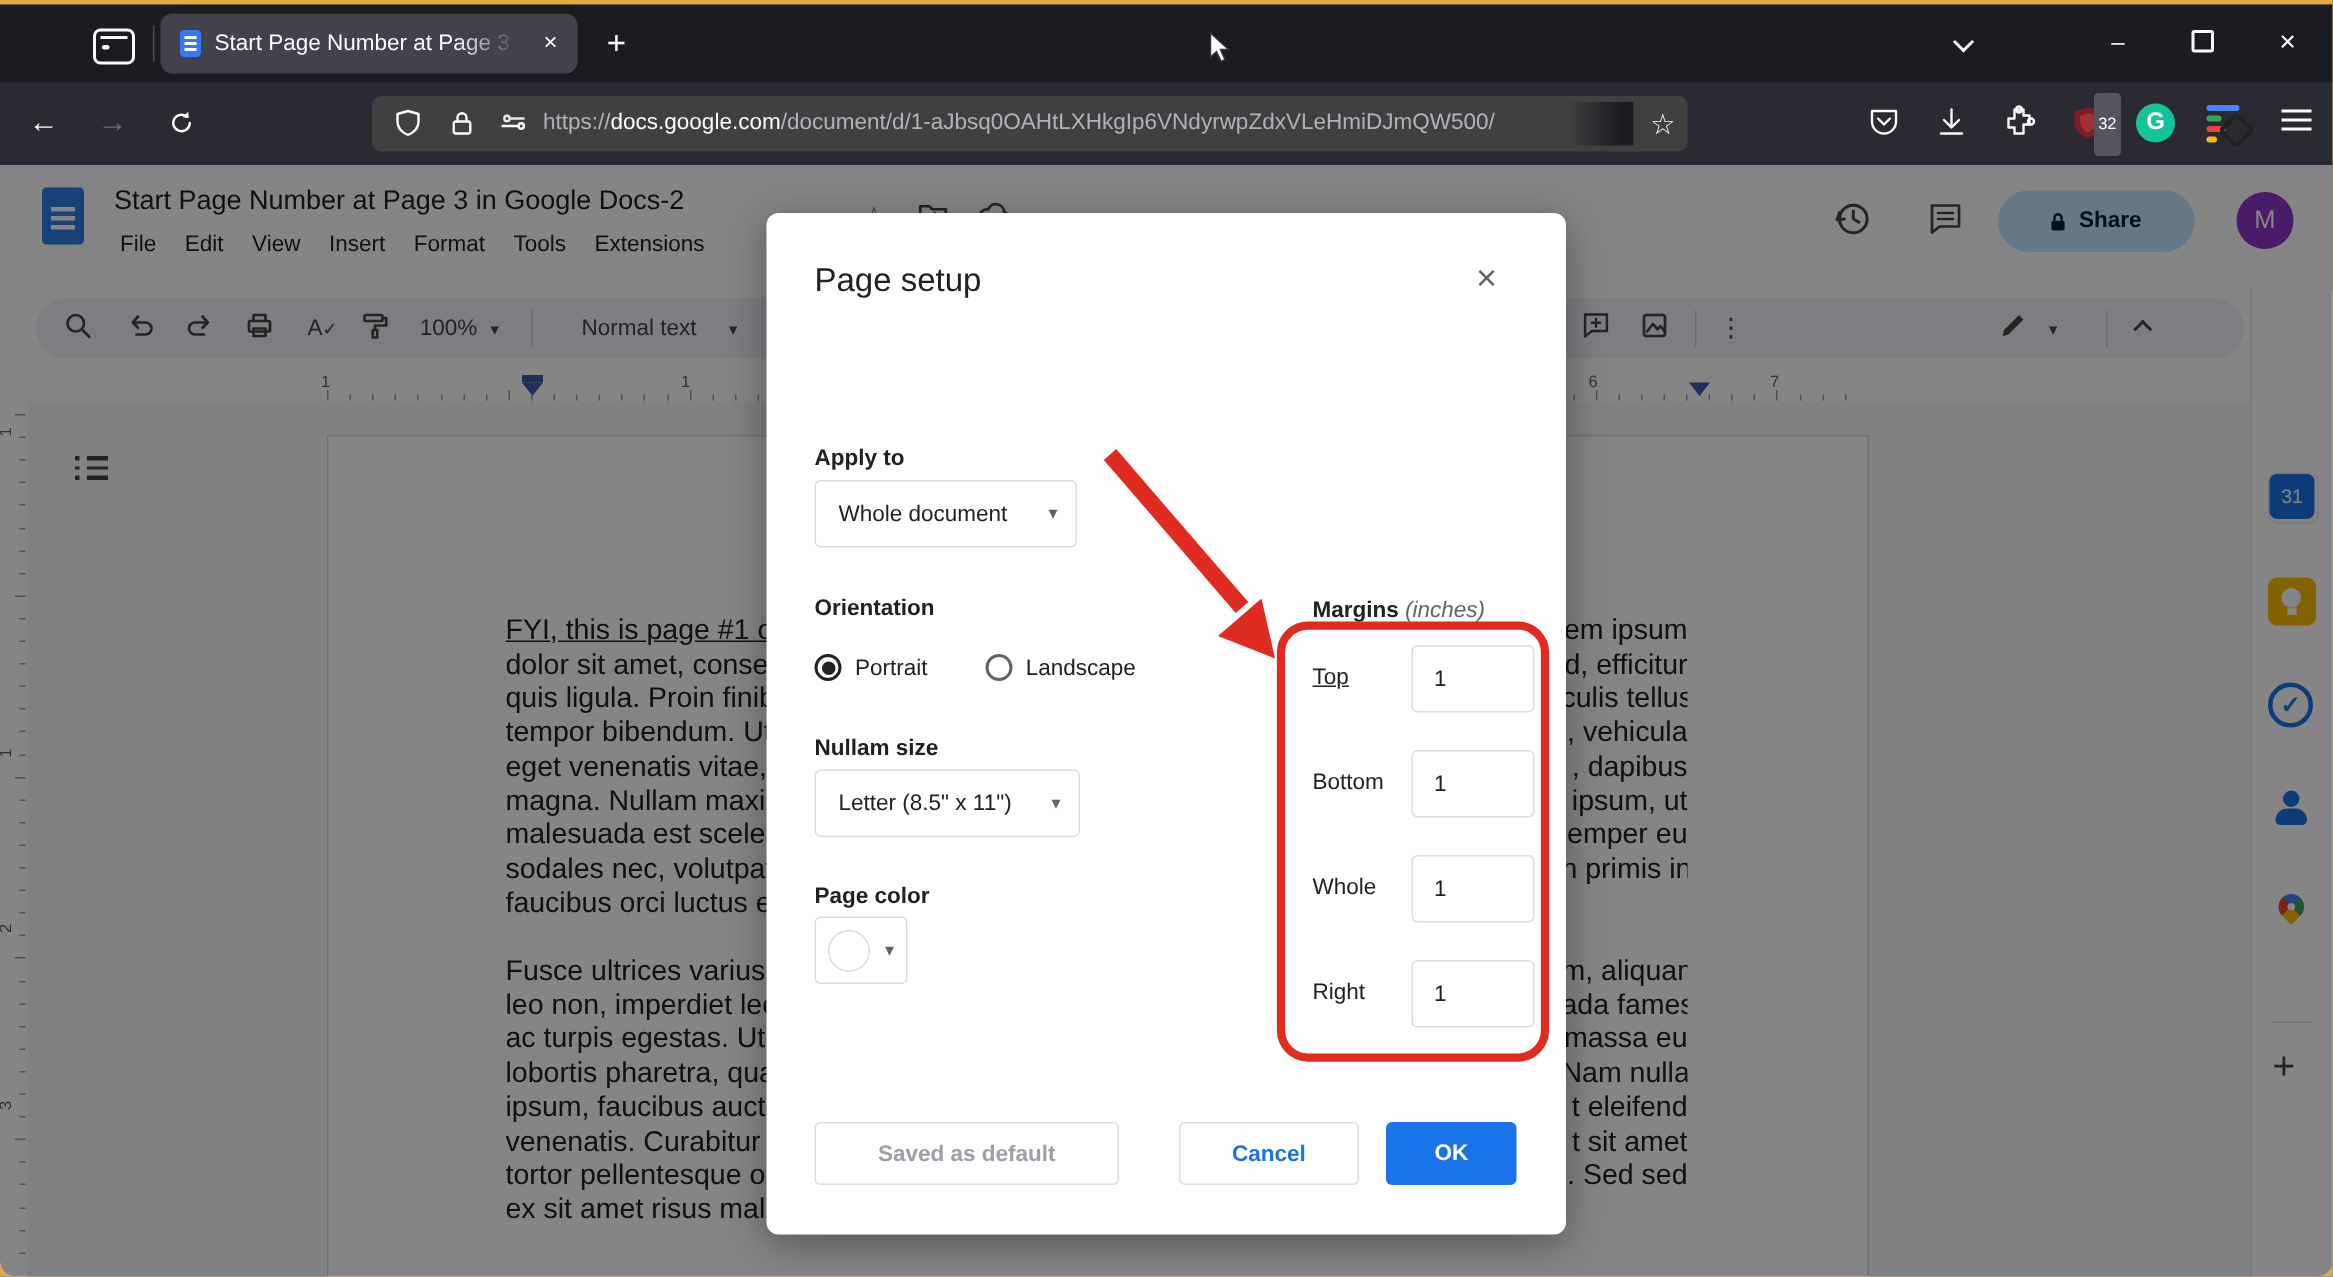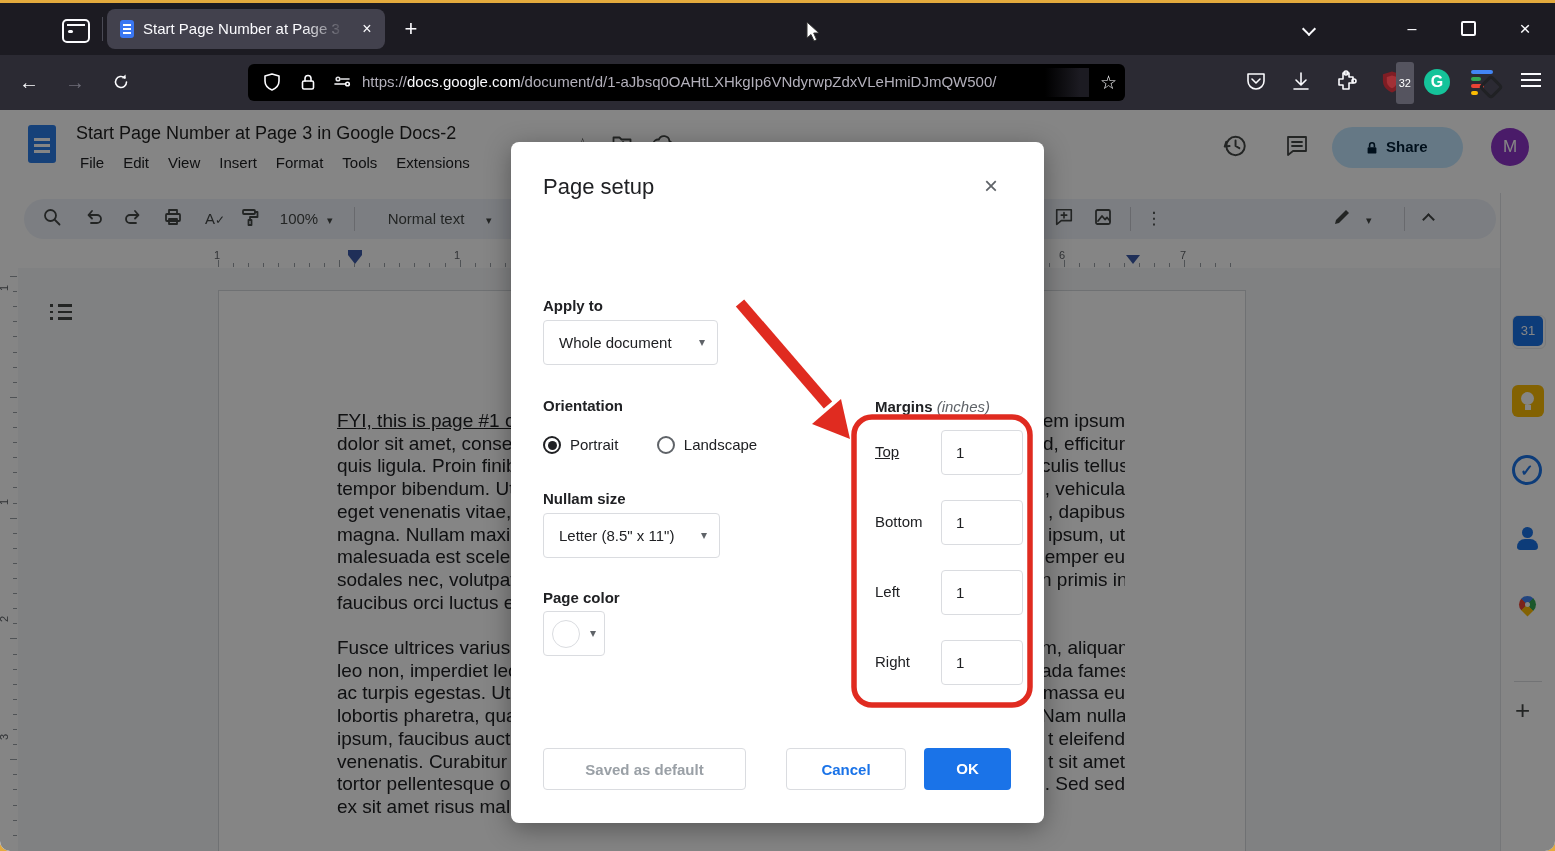--- a/index.html
+++ b/index.html
@@ -19,21 +19,21 @@
   .tab-fade{position:absolute;left:196px;top:8px;width:56px;height:26px;background:linear-gradient(90deg,rgba(66,65,77,0),#42414d 75%);}
   .tab-close{position:absolute;right:8px;top:10px;width:20px;height:20px;font-size:16px;line-height:20px;text-align:center;color:#fbfbfe;border-radius:4px;}
   .newtab{position:absolute;left:399px;top:14px;width:24px;height:24px;color:#fbfbfe;font-size:22px;line-height:23px;text-align:center;font-weight:300;}
   .win-ctl{position:absolute;top:13px;width:26px;height:26px;color:#fbfbfe;text-align:center;line-height:26px;font-size:16px;}
   .chev{display:inline-block;width:8px;height:8px;border-right:2px solid #fbfbfe;border-bottom:2px solid #fbfbfe;}
   .chev.down{transform:rotate(45deg);}
   .maxbox{display:inline-block;width:11px;height:11px;border:2px solid #fbfbfe;border-radius:2px;}
 
   #navbar{position:absolute;top:52px;left:0;right:0;height:55px;background:#2b2a33;}
   .navicon{position:absolute;top:12px;width:30px;height:30px;text-align:center;line-height:30px;color:#fbfbfe;font-size:20px;}
-  #urlbar{position:absolute;left:248px;top:9px;width:877px;height:37px;background:#000000;border-radius:6px;color:#b3b0bb;}
+  #urlbar{position:absolute;left:248px;top:9px;width:877px;height:37px;background:#404040;border-radius:6px;color:#b3b0bb;}
   .urlicon{position:absolute;top:8px;width:22px;height:22px;}
   .urltext{position:absolute;left:114px;top:9px;font-size:15px;white-space:nowrap;width:740px;overflow:hidden;}
   .urltext .host{color:#fbfbfe;}
   .url-fade{position:absolute;right:36px;top:4px;width:44px;height:29px;background:linear-gradient(90deg,rgba(28,27,34,0),#1c1b22 80%);}
   .star{position:absolute;right:8px;top:7px;font-size:19px;color:#fbfbfe;}
   .ext{position:absolute;top:14px;width:26px;height:26px;}
   .badge{position:absolute;top:-7px;right:-9px;background:#55545f;color:#fff;font-size:11px;padding:15px 3px;border-radius:3px;}
   .hamb{position:absolute;right:14px;top:18px;width:20px;height:14px;}
   .hamb div{height:2px;background:#fbfbfe;margin-bottom:4px;}
 
@@ -542,21 +542,21 @@
       <div class="circ"></div>
       <span class="car">▾</span>
     </div>
 
     <div class="flabel" style="left:364px;top:256px;"><span>Margins</span> <span class="munit">(inches)</span></div>
 
     <div class="mrow-lbl" style="left:364px;top:301px;text-decoration:underline;">Top</div>
     <input class="mrow-in" style="left: 430px; top: 288px;" value="1">
     <div class="mrow-lbl" style="left:364px;top:371px;">Bottom</div>
     <input class="mrow-in" style="left: 430px; top: 358px;" value="1">
-    <div class="mrow-lbl" style="left:364px;top:441px;">Left</div>
+    <div class="mrow-lbl" style="left:364px;top:441px;">Whole</div>
     <input class="mrow-in" style="left: 430px; top: 428px;" value="1">
     <div class="mrow-lbl" style="left:364px;top:511px;">Right</div>
     <input class="mrow-in" style="left: 430px; top: 498px;" value="1">
 
     <div class="btn" id="btn-saved">Saved as default</div>
     <div class="btn" id="btn-cancel">Cancel</div>
     <div class="btn" id="btn-ok">OK</div>
   </div>
 
   <svg id="annot" viewBox="0 0 360 460">

